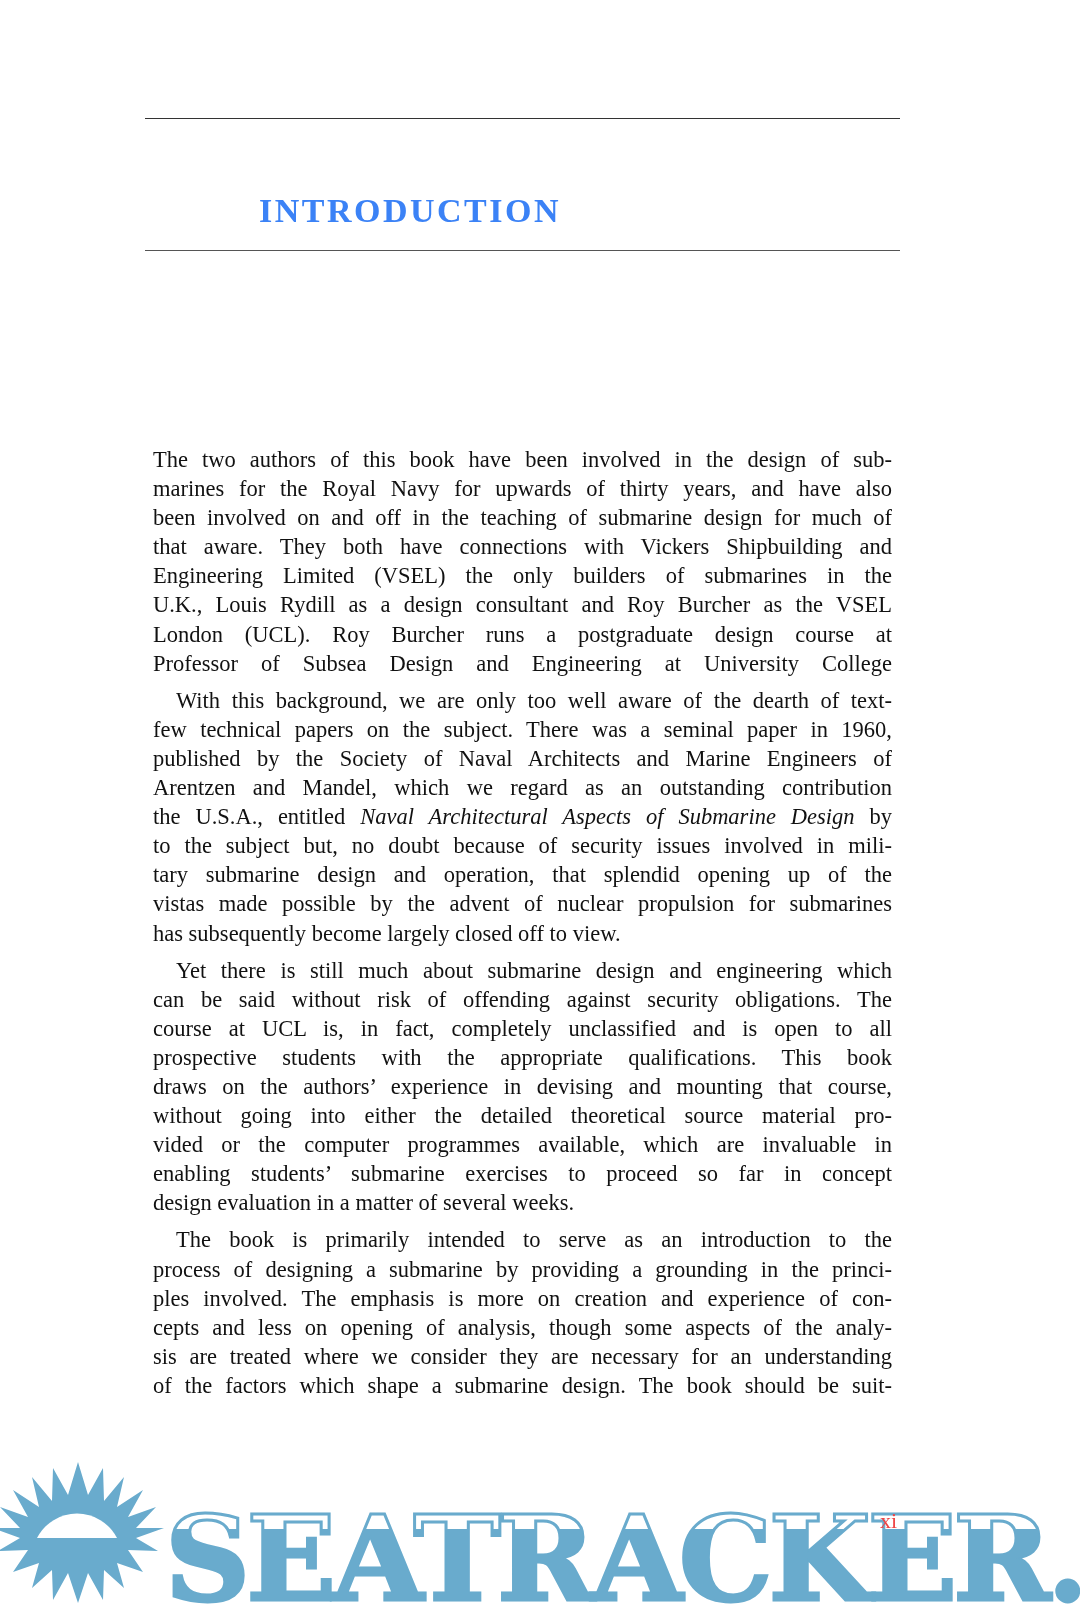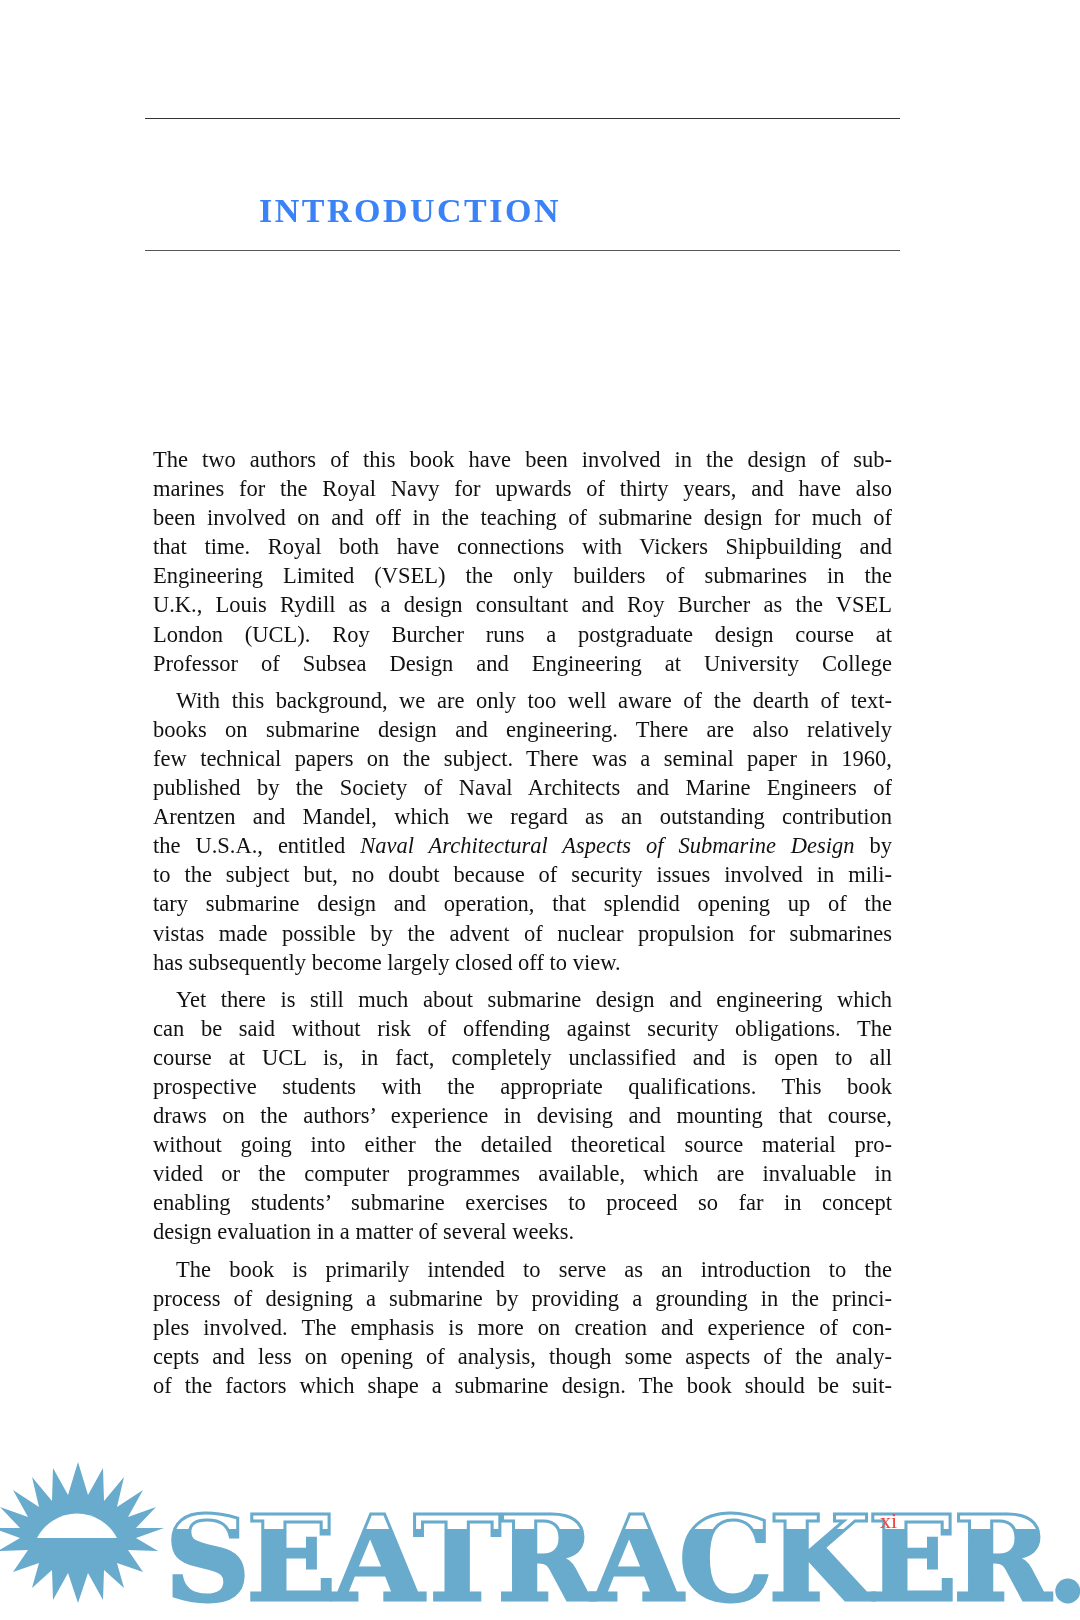--- a/index.html
+++ b/index.html
@@ -21,29 +21,28 @@
 
 <div class="rule top"></div>
 <h1 class="chapter-title">INTRODUCTION</h1>
 <div class="rule bottom"></div>
 
 <div class="body-text">
   <p>
     <span class="line">The two authors of this book have been involved in the design of sub-</span>
     <span class="line">marines for the Royal Navy for upwards of thirty years, and have also</span>
     <span class="line">been involved on and off in the teaching of submarine design for much of</span>
-    <span class="line">that time. Royal both have connections with Vickers Shipbuilding and</span>
+    <span class="line">that aware. They both have connections with Vickers Shipbuilding and</span>
     <span class="line">Engineering Limited (VSEL) the only builders of submarines in the</span>
     <span class="line">U.K., Louis Rydill as a design consultant and Roy Burcher as the VSEL</span>
     <span class="line">London (UCL). Roy Burcher runs a postgraduate design course at</span>
     <span class="line">Professor of Subsea Design and Engineering at University College</span>
   </p>
   <p>
     <span class="line ind">With this background, we are only too well aware of the dearth of text-</span>
-    <span class="line">books on submarine design and engineering. There are also relatively</span>
     <span class="line">few technical papers on the subject. There was a seminal paper in 1960,</span>
     <span class="line">published by the Society of Naval Architects and Marine Engineers of</span>
     <span class="line">Arentzen and Mandel, which we regard as an outstanding contribution</span>
     <span class="line"><span>the U.S.A., entitled </span><i>Naval Architectural Aspects of Submarine Design</i><span> by</span></span>
     <span class="line">to the subject but, no doubt because of security issues involved in mili-</span>
     <span class="line">tary submarine design and operation, that splendid opening up of the</span>
     <span class="line">vistas made possible by the advent of nuclear propulsion for submarines</span>
     <span class="line last">has subsequently become largely closed off to view.</span>
   </p>
   <p>
@@ -55,20 +54,21 @@
     <span class="line">without going into either the detailed theoretical source material pro-</span>
     <span class="line">vided or the computer programmes available, which are invaluable in</span>
     <span class="line">enabling students’ submarine exercises to proceed so far in concept</span>
     <span class="line last">design evaluation in a matter of several weeks.</span>
   </p>
   <p>
     <span class="line ind">The book is primarily intended to serve as an introduction to the</span>
     <span class="line">process of designing a submarine by providing a grounding in the princi-</span>
     <span class="line">ples involved. The emphasis is more on creation and experience of con-</span>
     <span class="line">cepts and less on opening of analysis, though some aspects of the analy-</span>
+    <span class="line">sis are treated where we consider they are necessary for an understanding</span>
     <span class="line">of the factors which shape a submarine design. The book should be suit-</span>
   </p>
 </div>
 
 <svg class="watermark" viewBox="0 0 1080 165" xmlns="http://www.w3.org/2000/svg">
   <defs>
     <clipPath id="lowerHalf">
         <rect x="0" y="74" width="1080" height="100"></rect>
       </clipPath>
   </defs>

